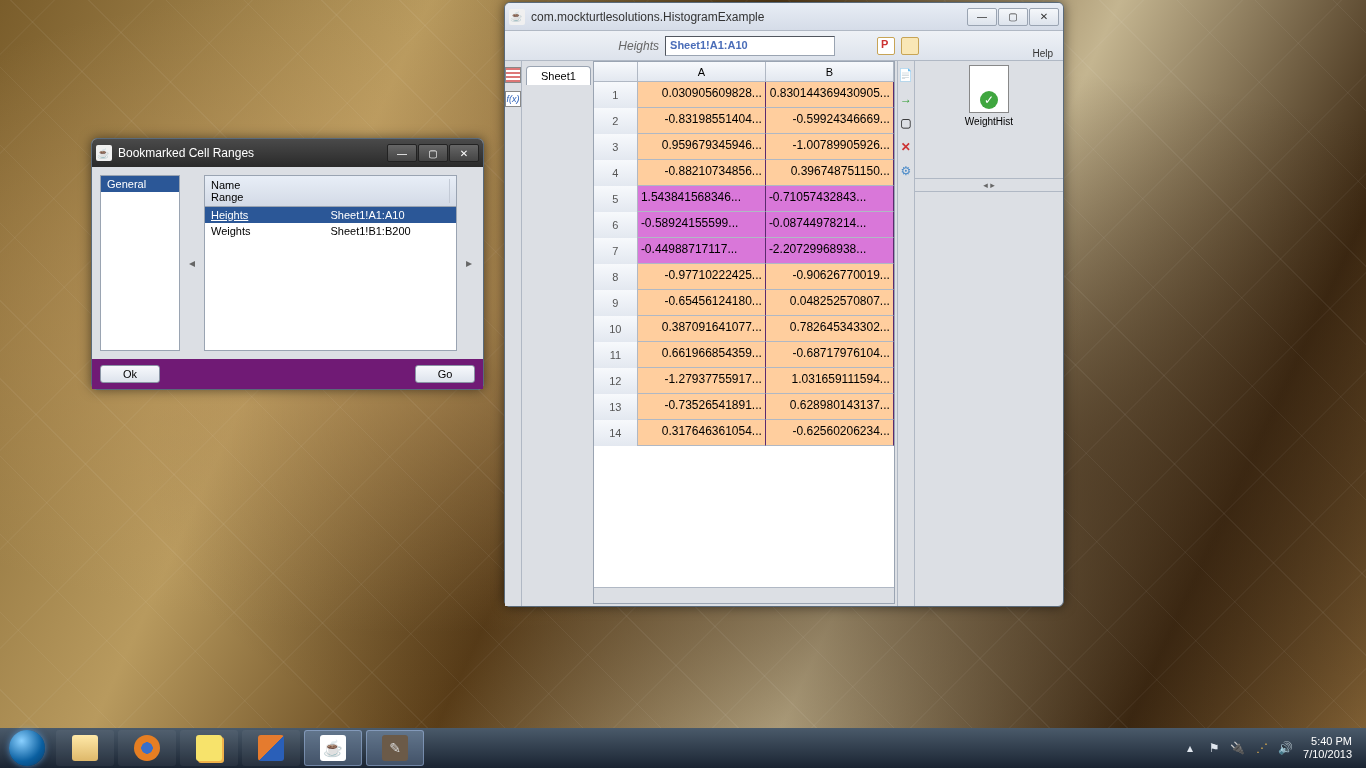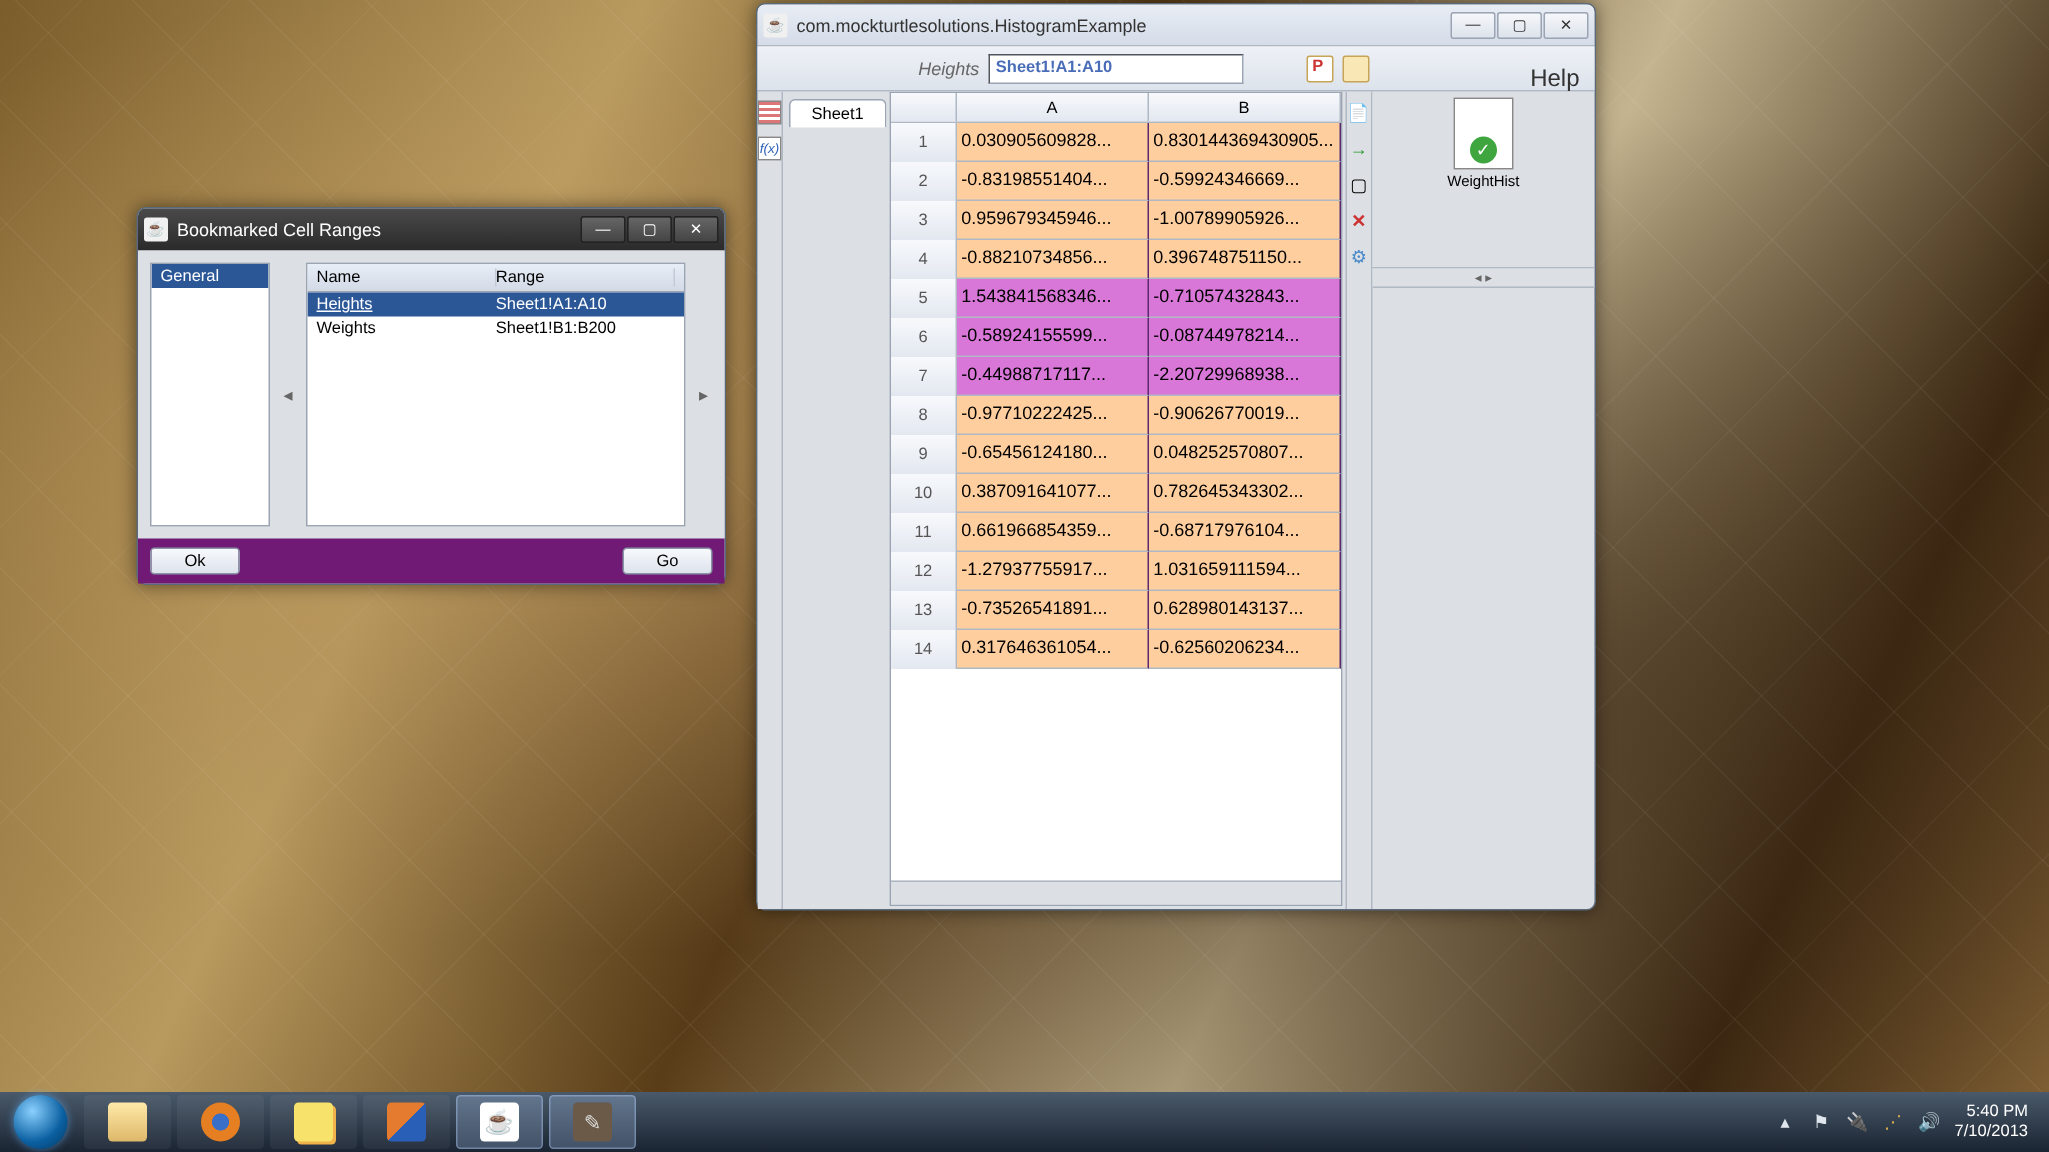--- a/index.html
+++ b/index.html
@@ -15,50 +15,50 @@
 .title-spacer { flex: 1; }
 .win-btns { display: flex; gap: 0; }
 .win-btn { width: 30px; height: 18px; display: flex; align-items: center; justify-content: center; font-size: 10px; margin-left: 1px; background: linear-gradient(#666,#444); color: #fff; border: 1px solid #222; border-radius: 2px; }
 .win-btn.light { background: linear-gradient(#f5f7fa,#dde3ec); color: #333; border: 1px solid #9aa4b2; }
 
 
 #bookmarks { left: 91px; top: 138px; width: 393px; height: 252px; }
 .bm-body { flex: 1; display: flex; gap: 6px; padding: 8px; background: #dcdfe4; }
 .bm-panel { background: #fff; border: 1px solid #9aa4b2; flex: 1; overflow: hidden; }
 .bm-panel.left { flex: 0 0 80px; }
-.bm-head { background: linear-gradient(#e8eef7,#d3dae6); border-bottom: 1px solid #9aa4b2; font-size: 11px; padding: 3px 6px; display: flex; }
+.bm-head { background: linear-gradient(#e8eef7,#d3dae6); border-bottom: 1px solid #9aa4b2; font-size: 11px; padding: 3px 6px; display: flex; flex-direction: column; }
 .bm-head .col { flex: 1; border-right: 1px solid #c3cad6; padding-right: 4px; }
 .bm-row { display: flex; font-size: 11px; padding: 2px 6px; align-items: flex-end; }
 .bm-row.sel { background: #2b5797; color: #fff; }
 .bm-row .col { flex: 1; }
 .bm-footer { padding: 6px 8px; display: flex; justify-content: space-between; background: #701a75; }
 .btn { min-width: 60px; padding: 2px 14px; font-size: 11px; background: linear-gradient(#f7f9fc,#dde3ec); border: 1px solid #8a95a5; border-radius: 3px; text-align: center; }
 
 
 #mainwin { left: 504px; top: 2px; width: 560px; height: 605px; }
 .main-toolbar { height: 30px; background: linear-gradient(#eef1f6,#dde3ec); border-bottom: 1px solid #b0b8c4; display: flex; align-items: center; padding: 0 6px; gap: 6px; font-size: 12px; }
 .formula-label { font-style: italic; color: #666; margin-left: auto; }
 .formula-box { width: 170px; height: 20px; border: 1px inset #9aa4b2; background: #fff; padding: 2px 4px; font-size: 11px; color: #4a6db8; font-weight: bold; }
 .tool-icon { width: 18px; height: 18px; background: #f9e7b6; border: 1px solid #c7a456; border-radius: 2px; }
-.help-link { margin-left: auto; font-size: 16px; color: #333; margin-right: 4px; margin-top: 15px; }
+.help-link { margin-left: auto; font-size: 10px; color: #333; margin-right: 4px; margin-top: 15px; }
 .main-body { flex: 1; display: flex; overflow: hidden; }
 .left-strip { width: 22px; background: #dcdfe4; border-right: 1px solid #b0b8c4; display: flex; flex-direction: column; align-items: center; gap: 8px; padding-top: 6px; }
 .left-strip .ic { width: 16px; height: 16px; border: 1px solid #888; background: #fff; font-size: 9px; display: flex; align-items: center; justify-content: center; }
 .sheet-area { flex: 1; display: flex; }
 .tabs { height: 24px; display: flex; align-items: flex-end; background: #dcdfe4; padding-left: 4px; }
 .tab { padding: 3px 14px; background: #fff; border: 1px solid #9aa4b2; border-bottom: none; border-radius: 4px 4px 0 0; font-size: 11px; }
 .sheet { flex: 1; background: #fff; border: 1px solid #9aa4b2; margin: 0 2px 2px 2px; overflow: hidden; display: flex; flex-direction: column; }
 .colhead { display: flex; height: 20px; background: linear-gradient(#f7f9fc,#e3e8f0); border-bottom: 1px solid #b0b8c4; }
 .rowhead { width: 44px; text-align: center; font-size: 11px; color: #555; border-right: 1px solid #b0b8c4; display: flex; align-items: center; justify-content: center; background: linear-gradient(#f7f9fc,#e3e8f0); }
 .colhead .ch { width: 128px; border-right: 1px solid #b0b8c4; font-size: 11px; text-align: center; display: flex; align-items: center; justify-content: center; }
 .rows { flex: 1; overflow: hidden; }
 .data-row { display: flex; height: 26px; font-family: Consolas, monospace; font-size: 12px; }
 .data-row .rowhead { background: linear-gradient(#f7f9fc,#e3e8f0); }
 .cell { width: 128px; border-right: 1px solid #5b2a6e; border-bottom: 1px solid #b0b8c4; padding: 4px 3px; overflow: hidden; white-space: nowrap; text-overflow: ellipsis; }
-.cell.c-orange { background: #ffce9e; }
+.cell.c-orange { background: #ffce9e; text-align: right; }
 .cell.c-mag { background: #d977d9; }
 .scroller-h { height: 16px; background: #dcdfe4; border-top: 1px solid #b0b8c4; }
 .right-strip { width: 22px; background: #dcdfe4; border-left: 1px solid #b0b8c4; display: flex; flex-direction: column; align-items: center; gap: 8px; padding-top: 6px; }
 .right-strip .ic { width: 16px; height: 16px; display: flex; align-items: center; justify-content: center; font-size: 12px; }
 .side-panels { width: 212px; display: flex; flex-direction: column; border-left: 1px solid #b0b8c4; }
 .side-top { height: 118px; background: #dcdfe4; border-bottom: 1px solid #b0b8c4; padding: 4px; display: flex; align-items: flex-start; justify-content: center; }
 .file-icon { width: 56px; text-align: center; font-size: 10px; }
 .file-icon .fi-box { width: 40px; height: 48px; margin: 0 auto 3px; background: #fff; border: 1px solid #888; position: relative; }
 .file-icon .fi-box::before { content: "✓"; position: absolute; bottom: 3px; left: 10px; width: 18px; height: 18px; border-radius: 50%; background: #3fa63f; color: #fff; display: flex; align-items: center; justify-content: center; font-size: 12px; }
 .side-bot { flex: 1; background: #dcdfe4; padding: 6px; display: flex; flex-direction: column; align-items: center; }

